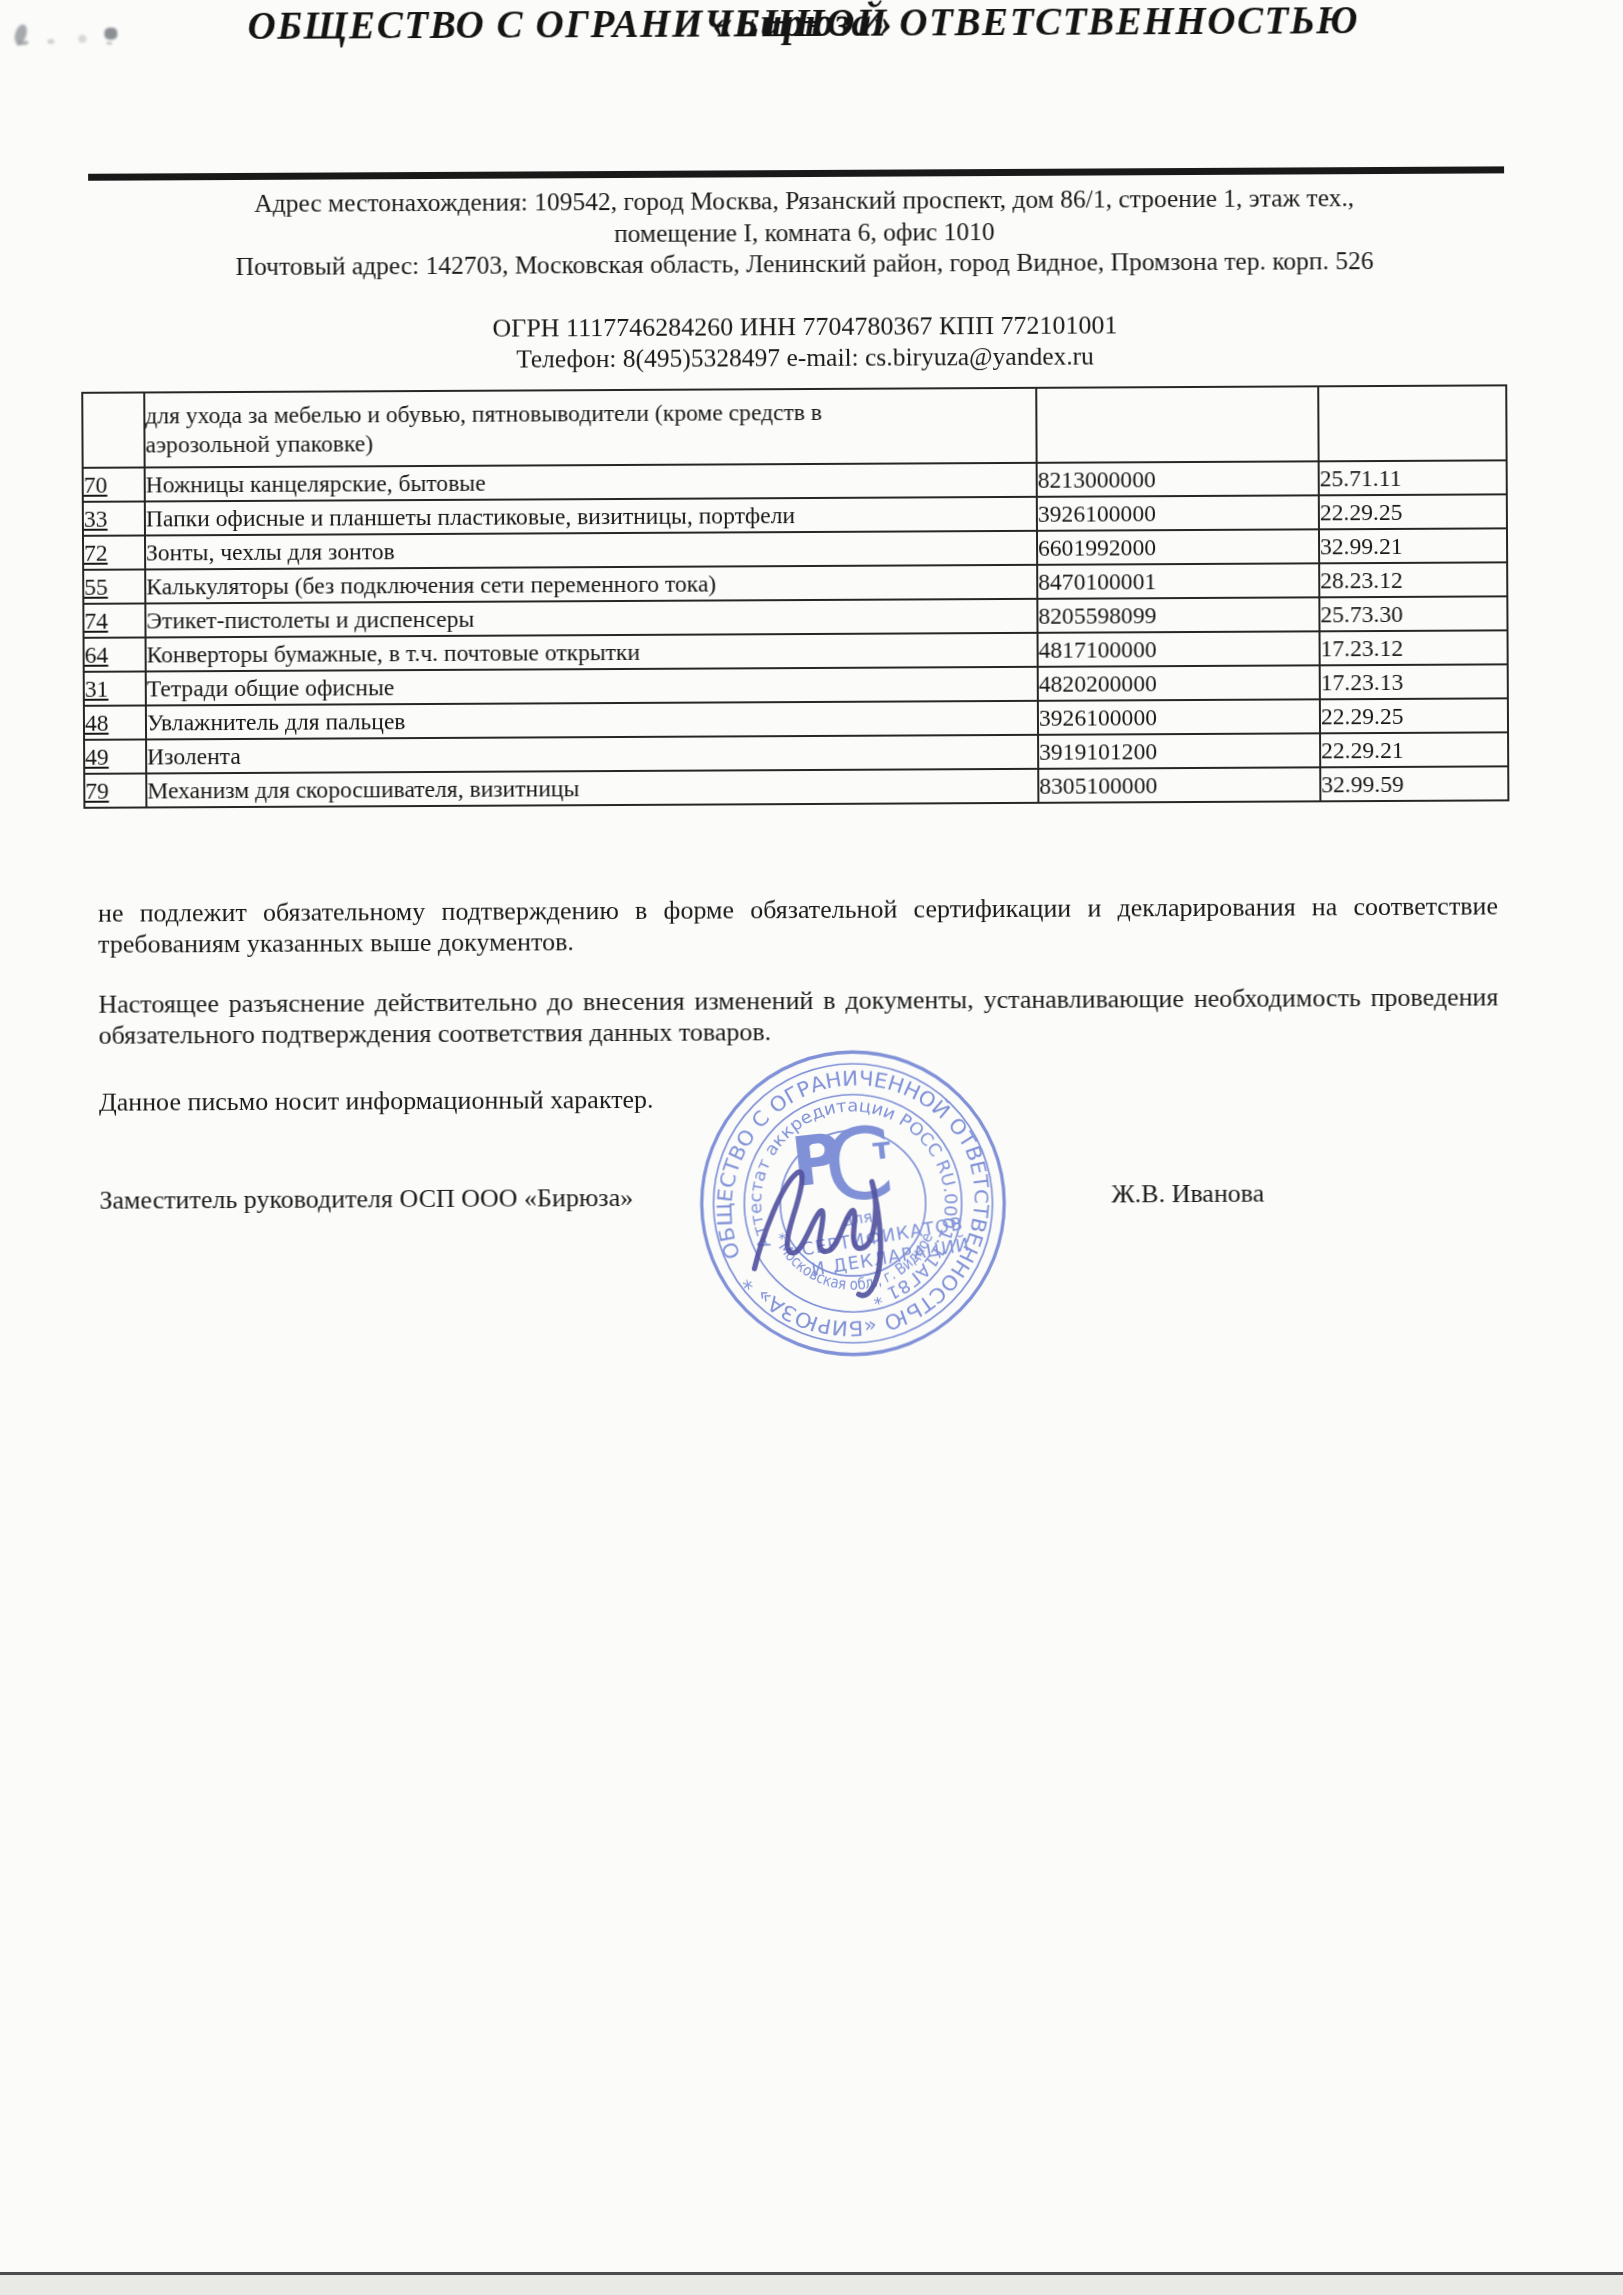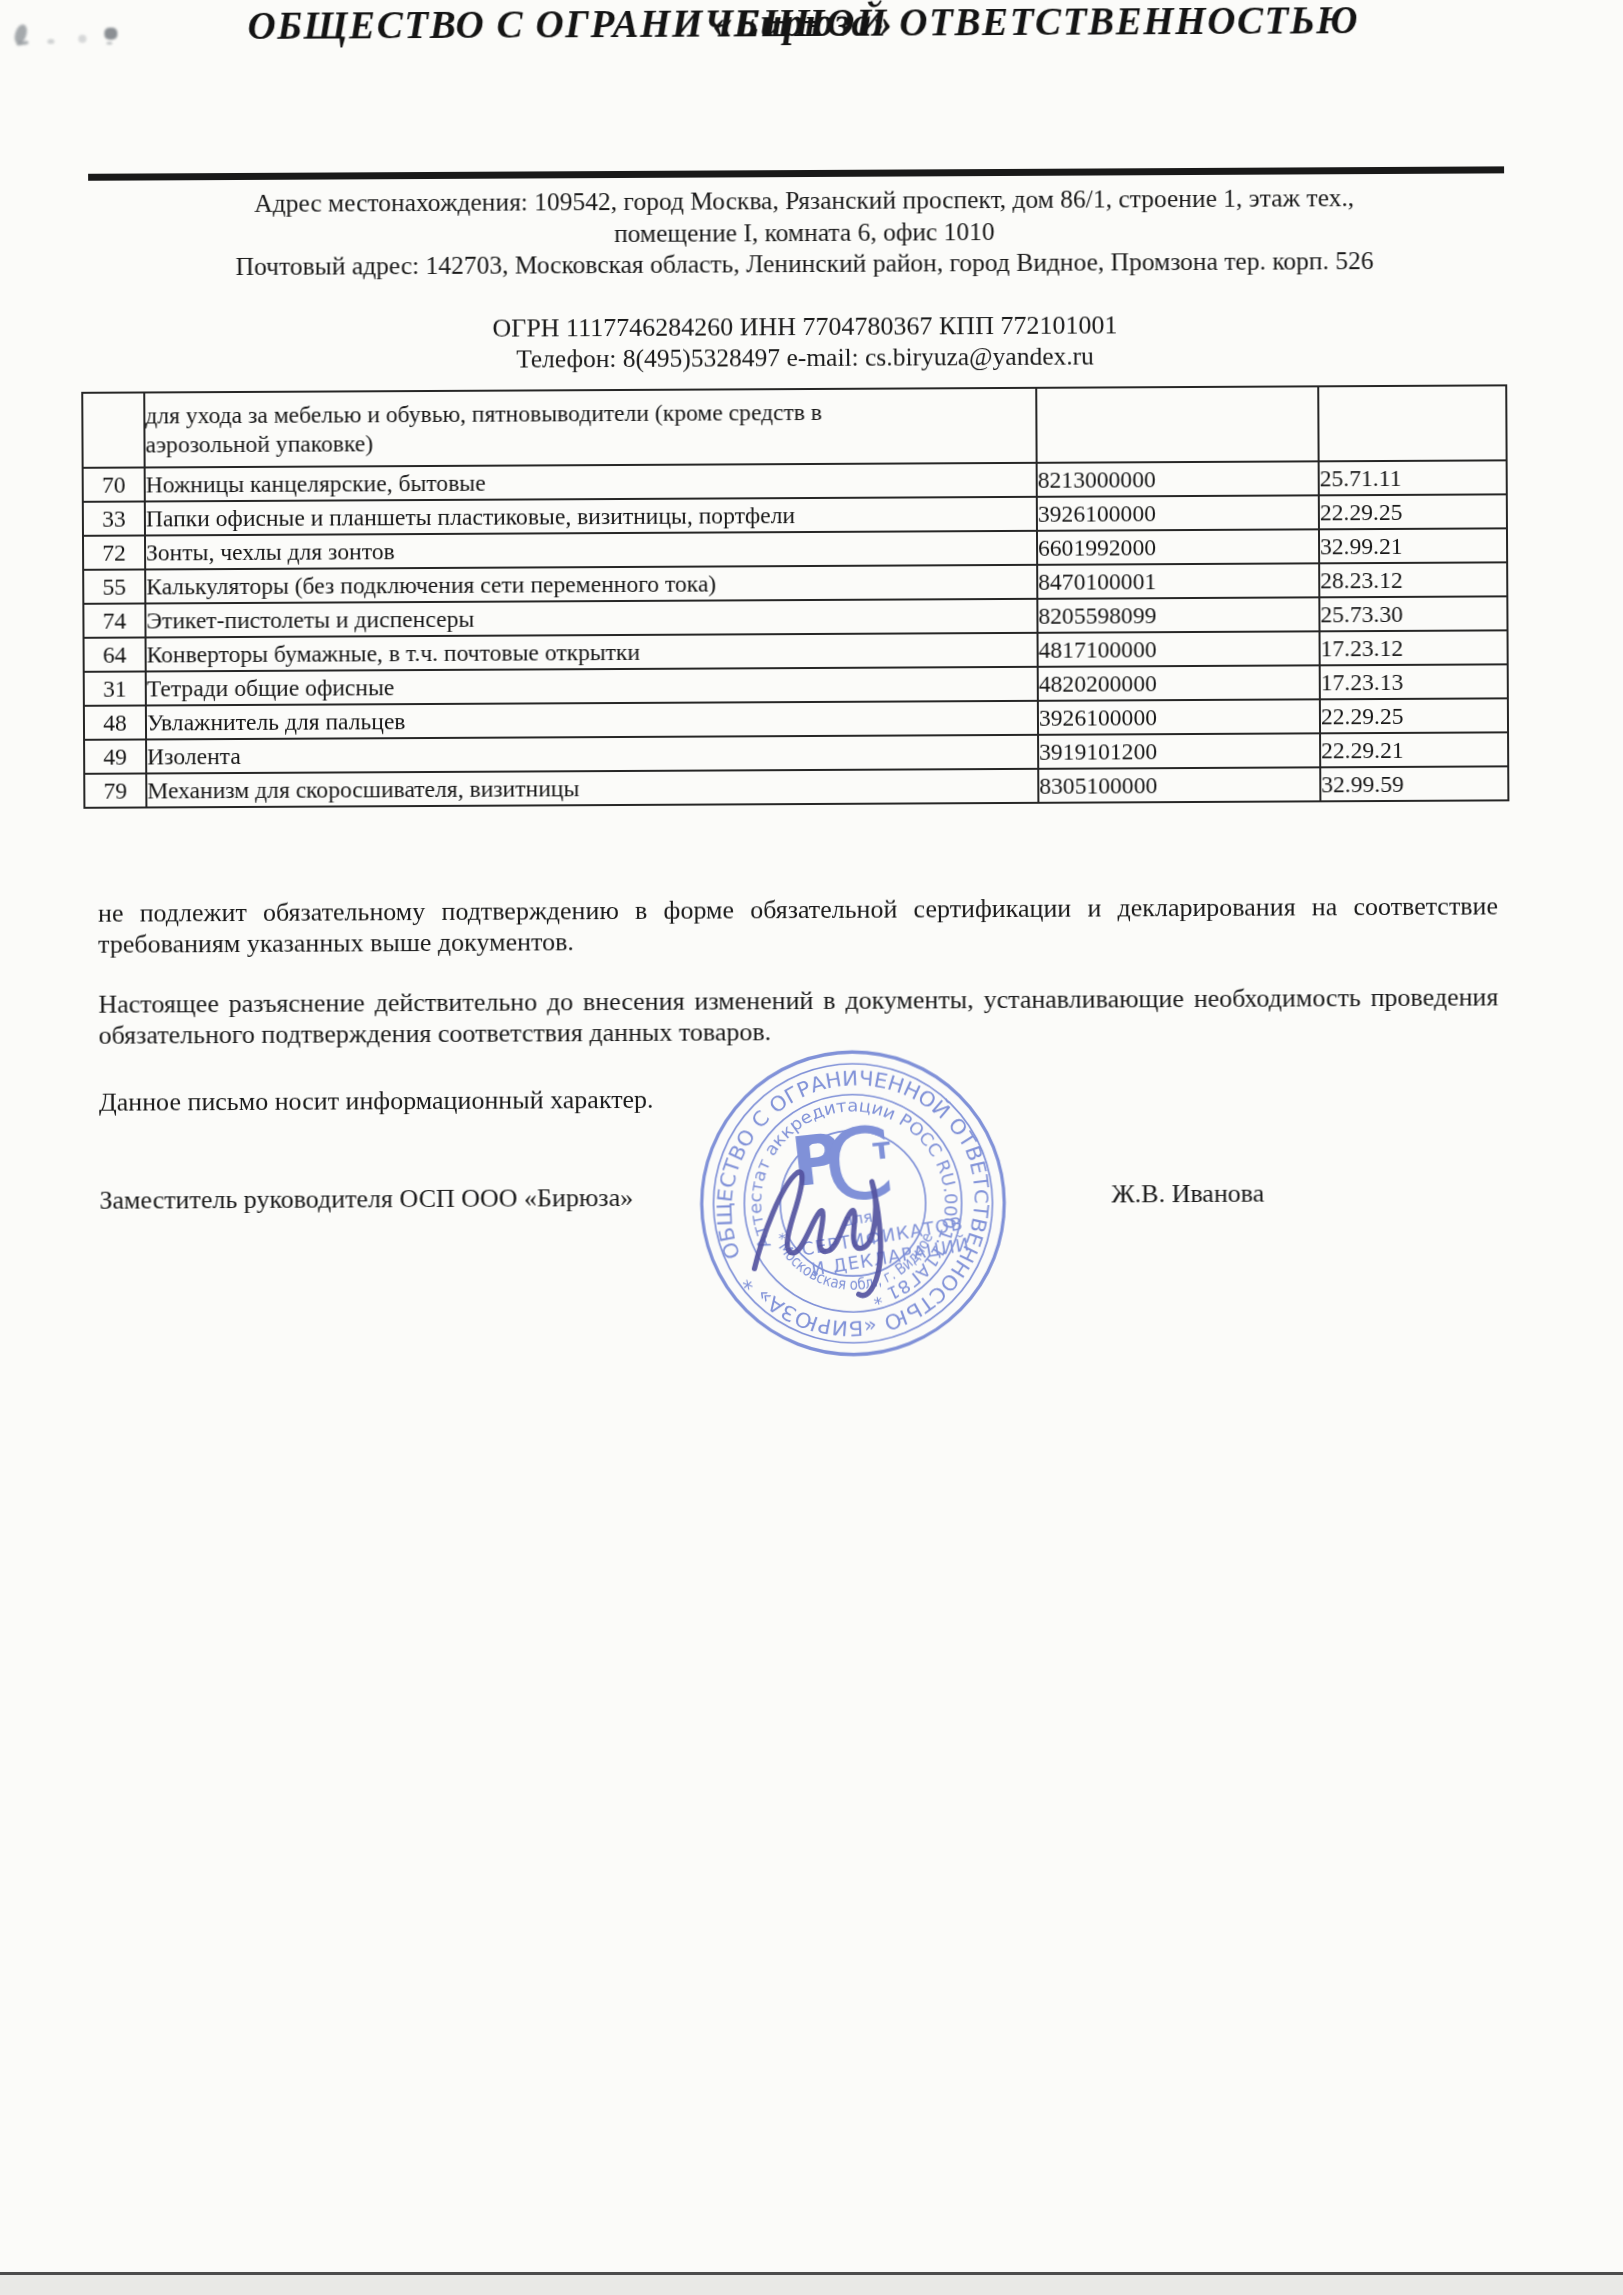--- a/index.html
+++ b/index.html
@@ -48,21 +48,21 @@
     font-size:23.6px;color:#161616;
   }
   table.goods td{
     border:2px solid #262626;
     vertical-align:middle;
     padding:0;
     overflow:hidden;
     white-space:nowrap;
   }
   table.goods{border:2.6px solid #1c1c1c;}
-  td.c-num{width:60px;text-align:center;}
+  td.c-num{width:60px;text-align:left;text-decoration:underline;}
   td.c-name{width:890px;padding-left:9.2px;}
   td.c-code{width:280px;padding-left:11.8px;}
   td.c-okpd{width:186px;padding-left:11.8px;}
   tr.hdr td{height:68px;}
   tr.hdr td.c-name{white-space:normal;line-height:29px;padding-top:2.6px;padding-bottom:2.6px;}
   tr.hdr .wrapbox{width:778px;}
   tr.row td{height:32px;line-height:32px;}
   
   .para{
     left:98px;width:1400px;

